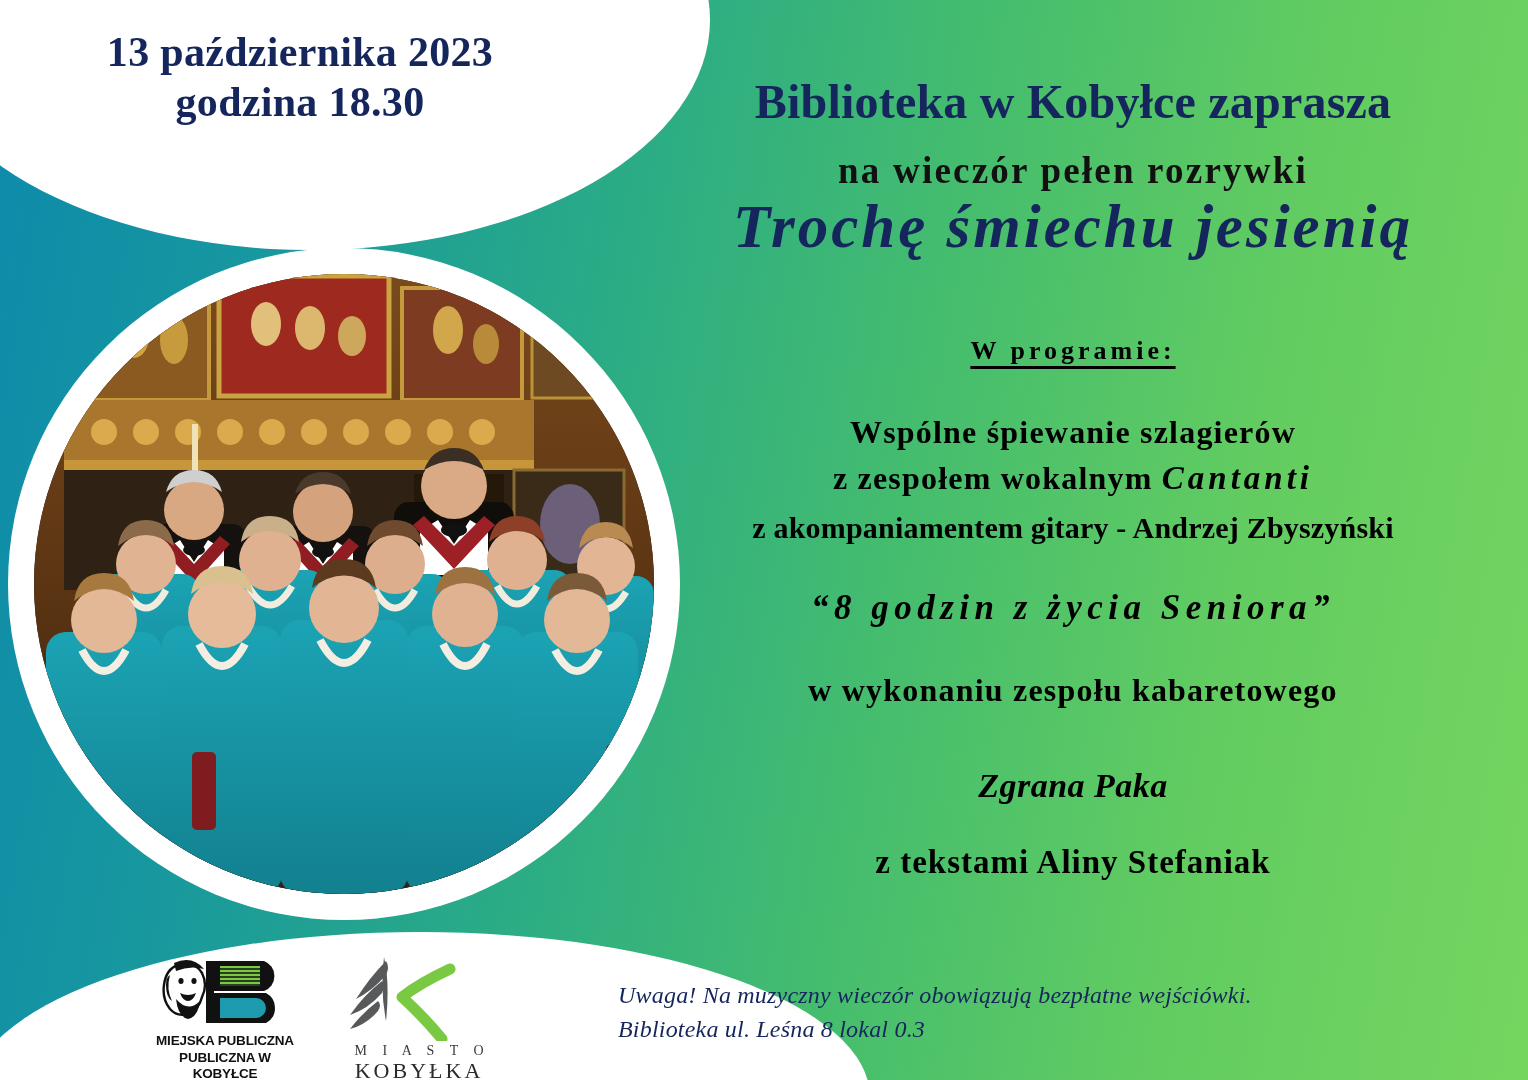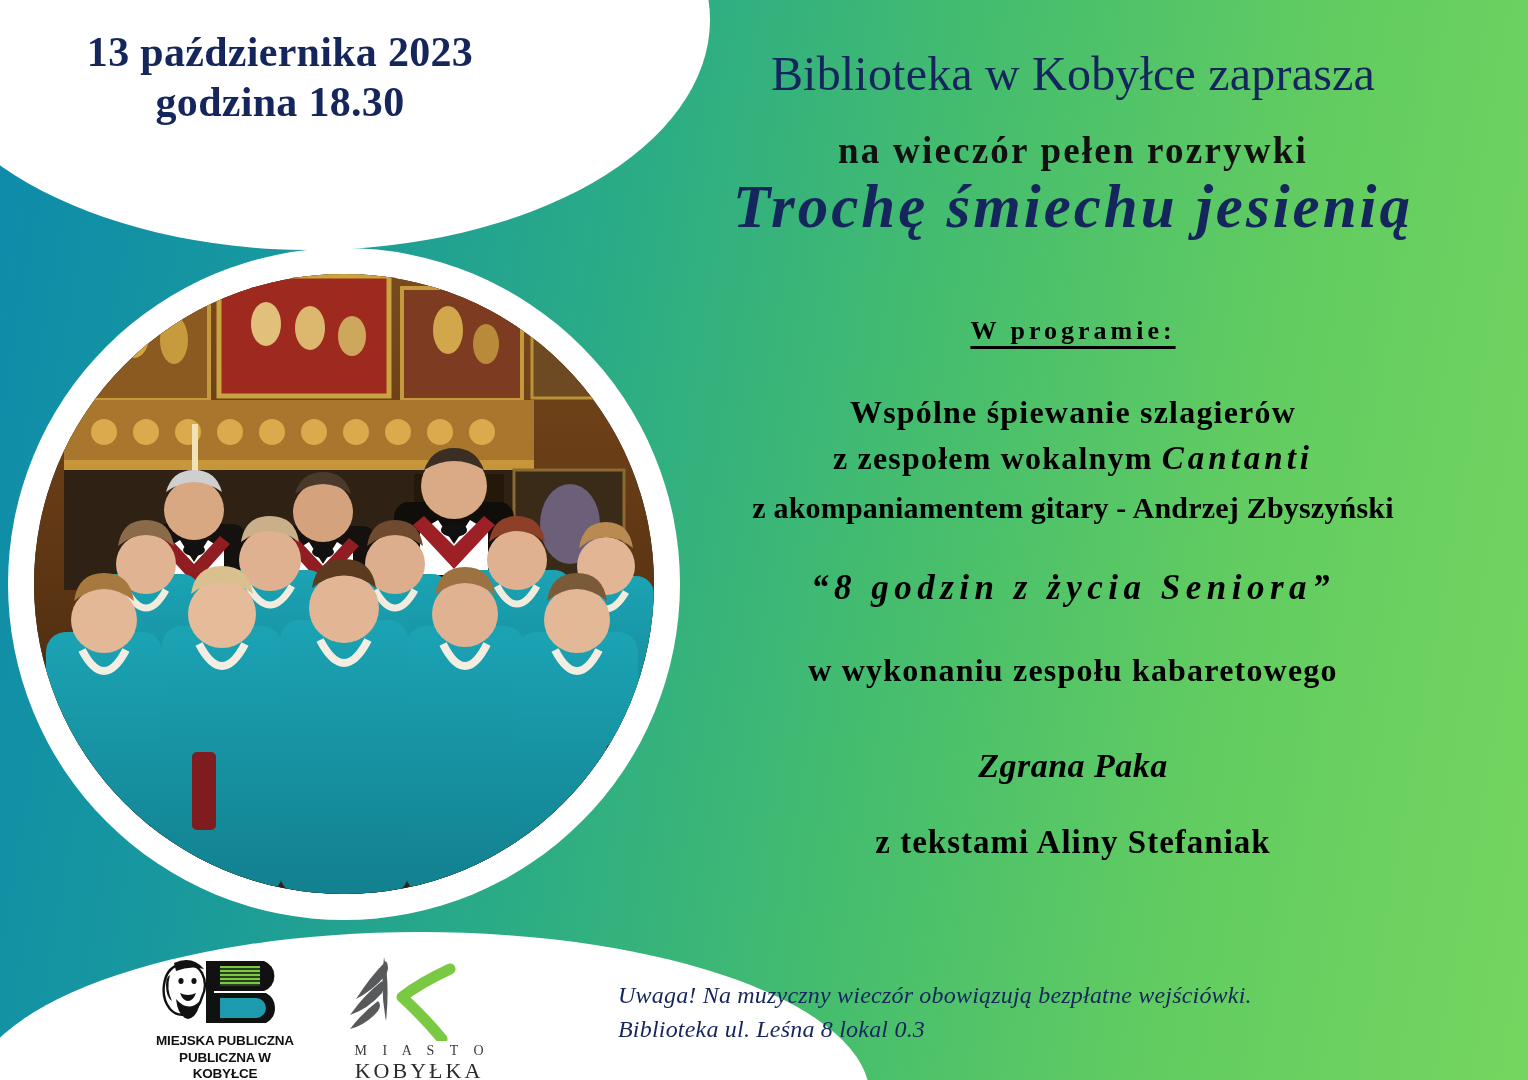--- a/index.html
+++ b/index.html
@@ -52,20 +52,21 @@
     left: 0px;
     top: 28px;
     width: 560px;
     text-align: center;
     z-index: 6;
     color: #15265c;
     font-weight: bold;
     font-size: 42px;
     line-height: 1.18;
     letter-spacing: 0.3px;
+    padding-left: 20px;
   }
   .date-block div { white-space: nowrap; }
 
   
   .photo-wrap {
     position: absolute;
     left: 8px;
     top: 248px;
     width: 672px;
     height: 672px;
@@ -134,29 +135,29 @@
     left: 618px;
     top: 0;
     width: 910px;
     height: 1080px;
     z-index: 5;
     text-align: center;
     color: #000000;
   }
 
   .headline {
-    margin-top: 46px;
+    margin-top: 74px;
     font-size: 48px;
-    font-weight: normal;
+    font-weight: bold;
     color: #15265c;
     letter-spacing: 0.2px;
   }
 
   .subline {
-    margin-top: 28px;
+    margin-top: 20px;
     font-size: 37px;
     font-weight: bold;
     color: #111111;
     letter-spacing: 2.2px;
   }
 
   .title-main {
     font-size: 61px;
     font-weight: bold;
     font-style: italic;

